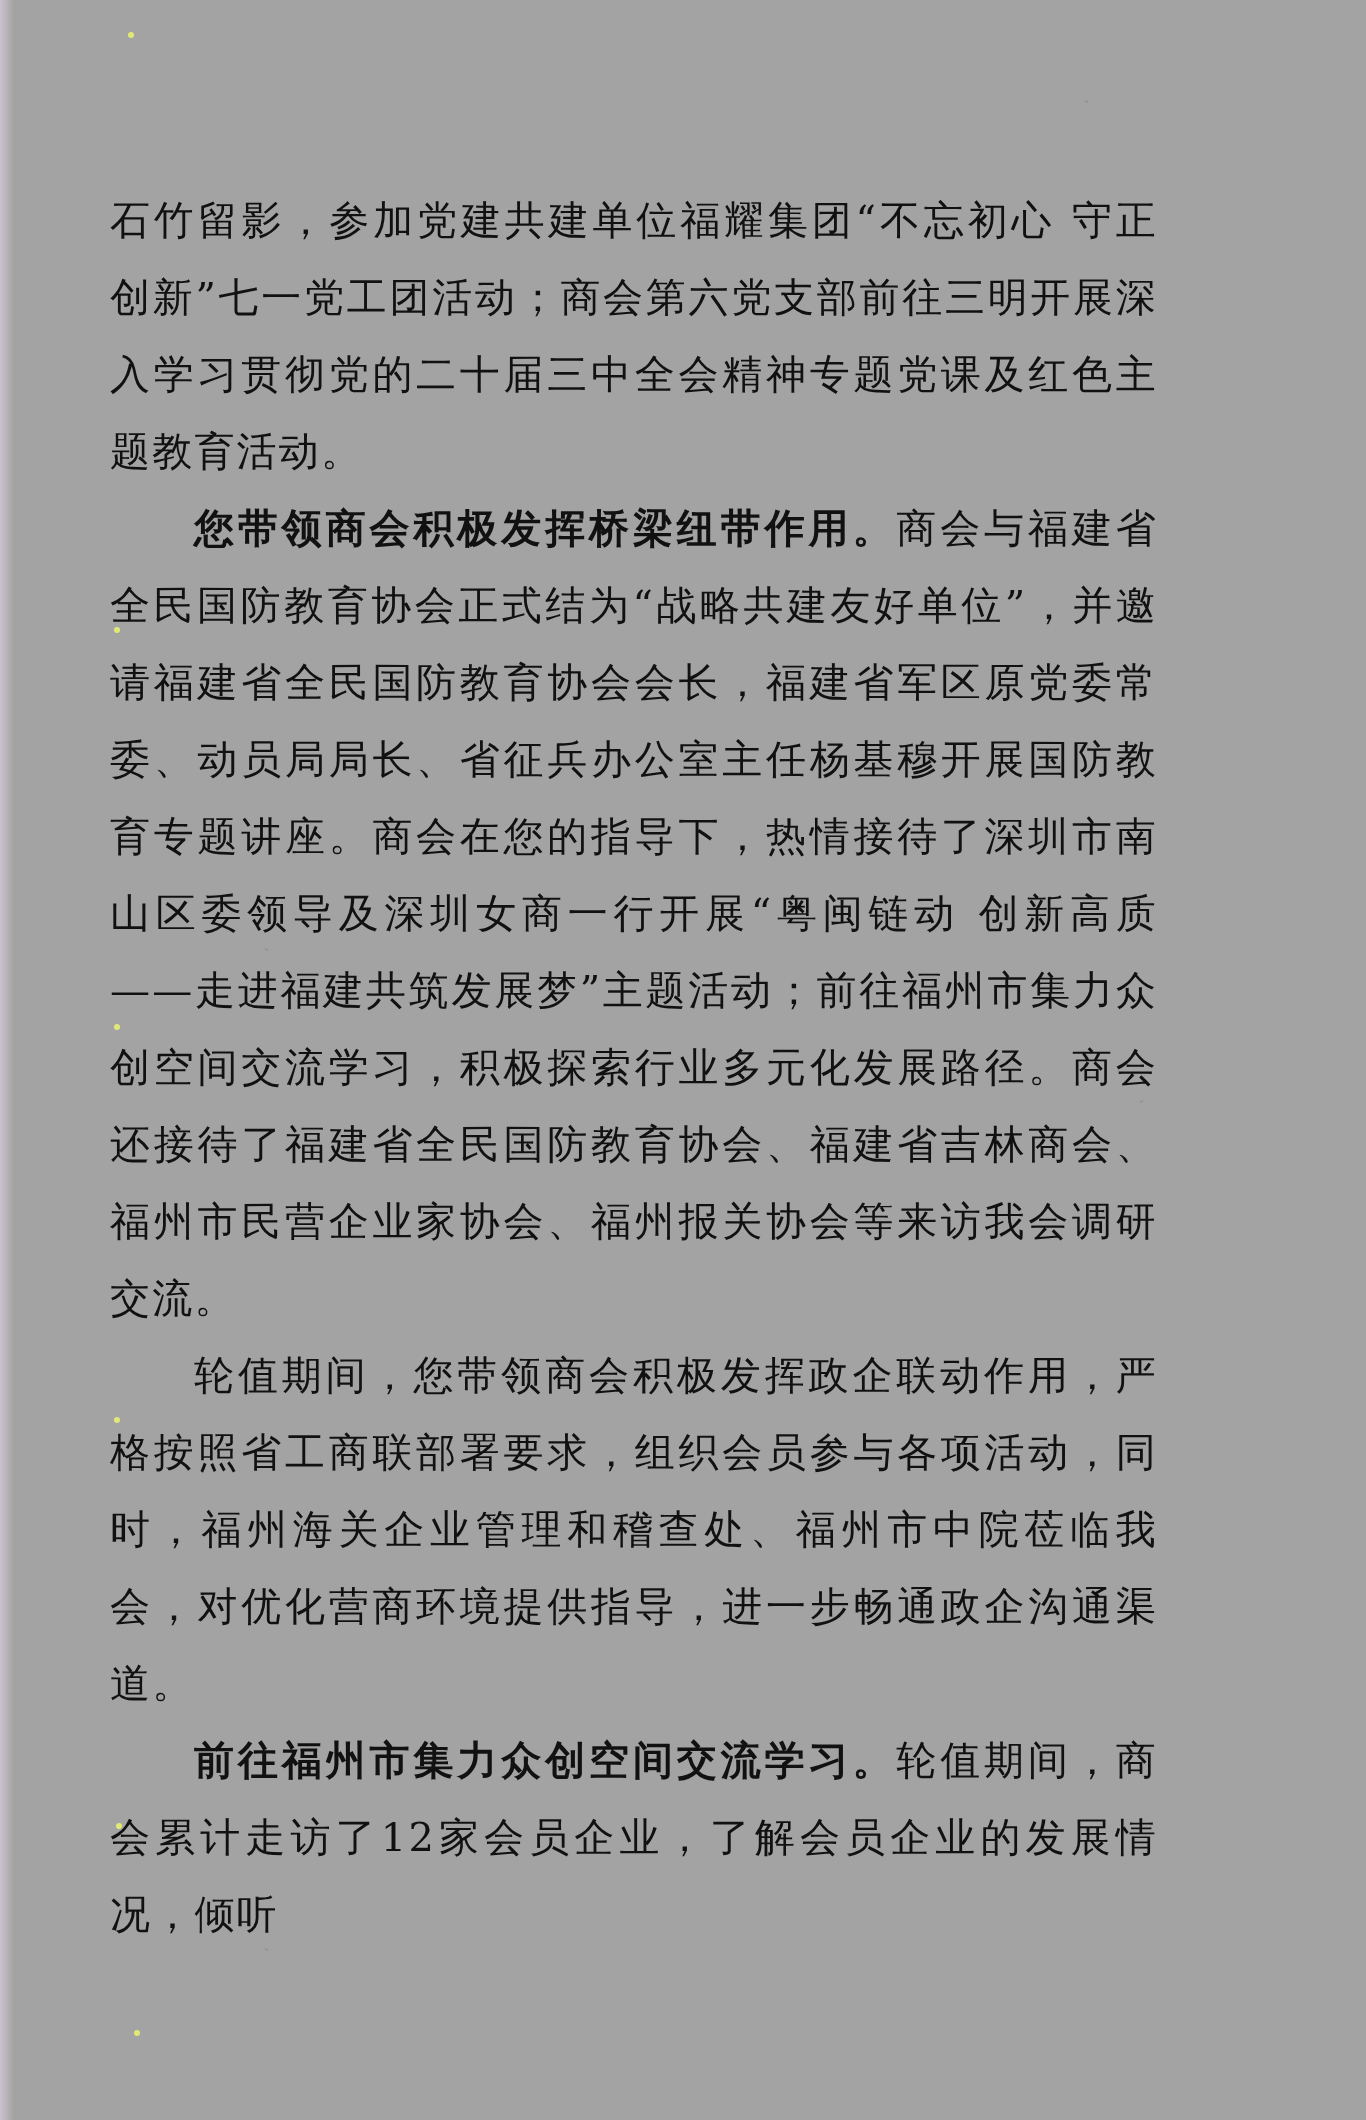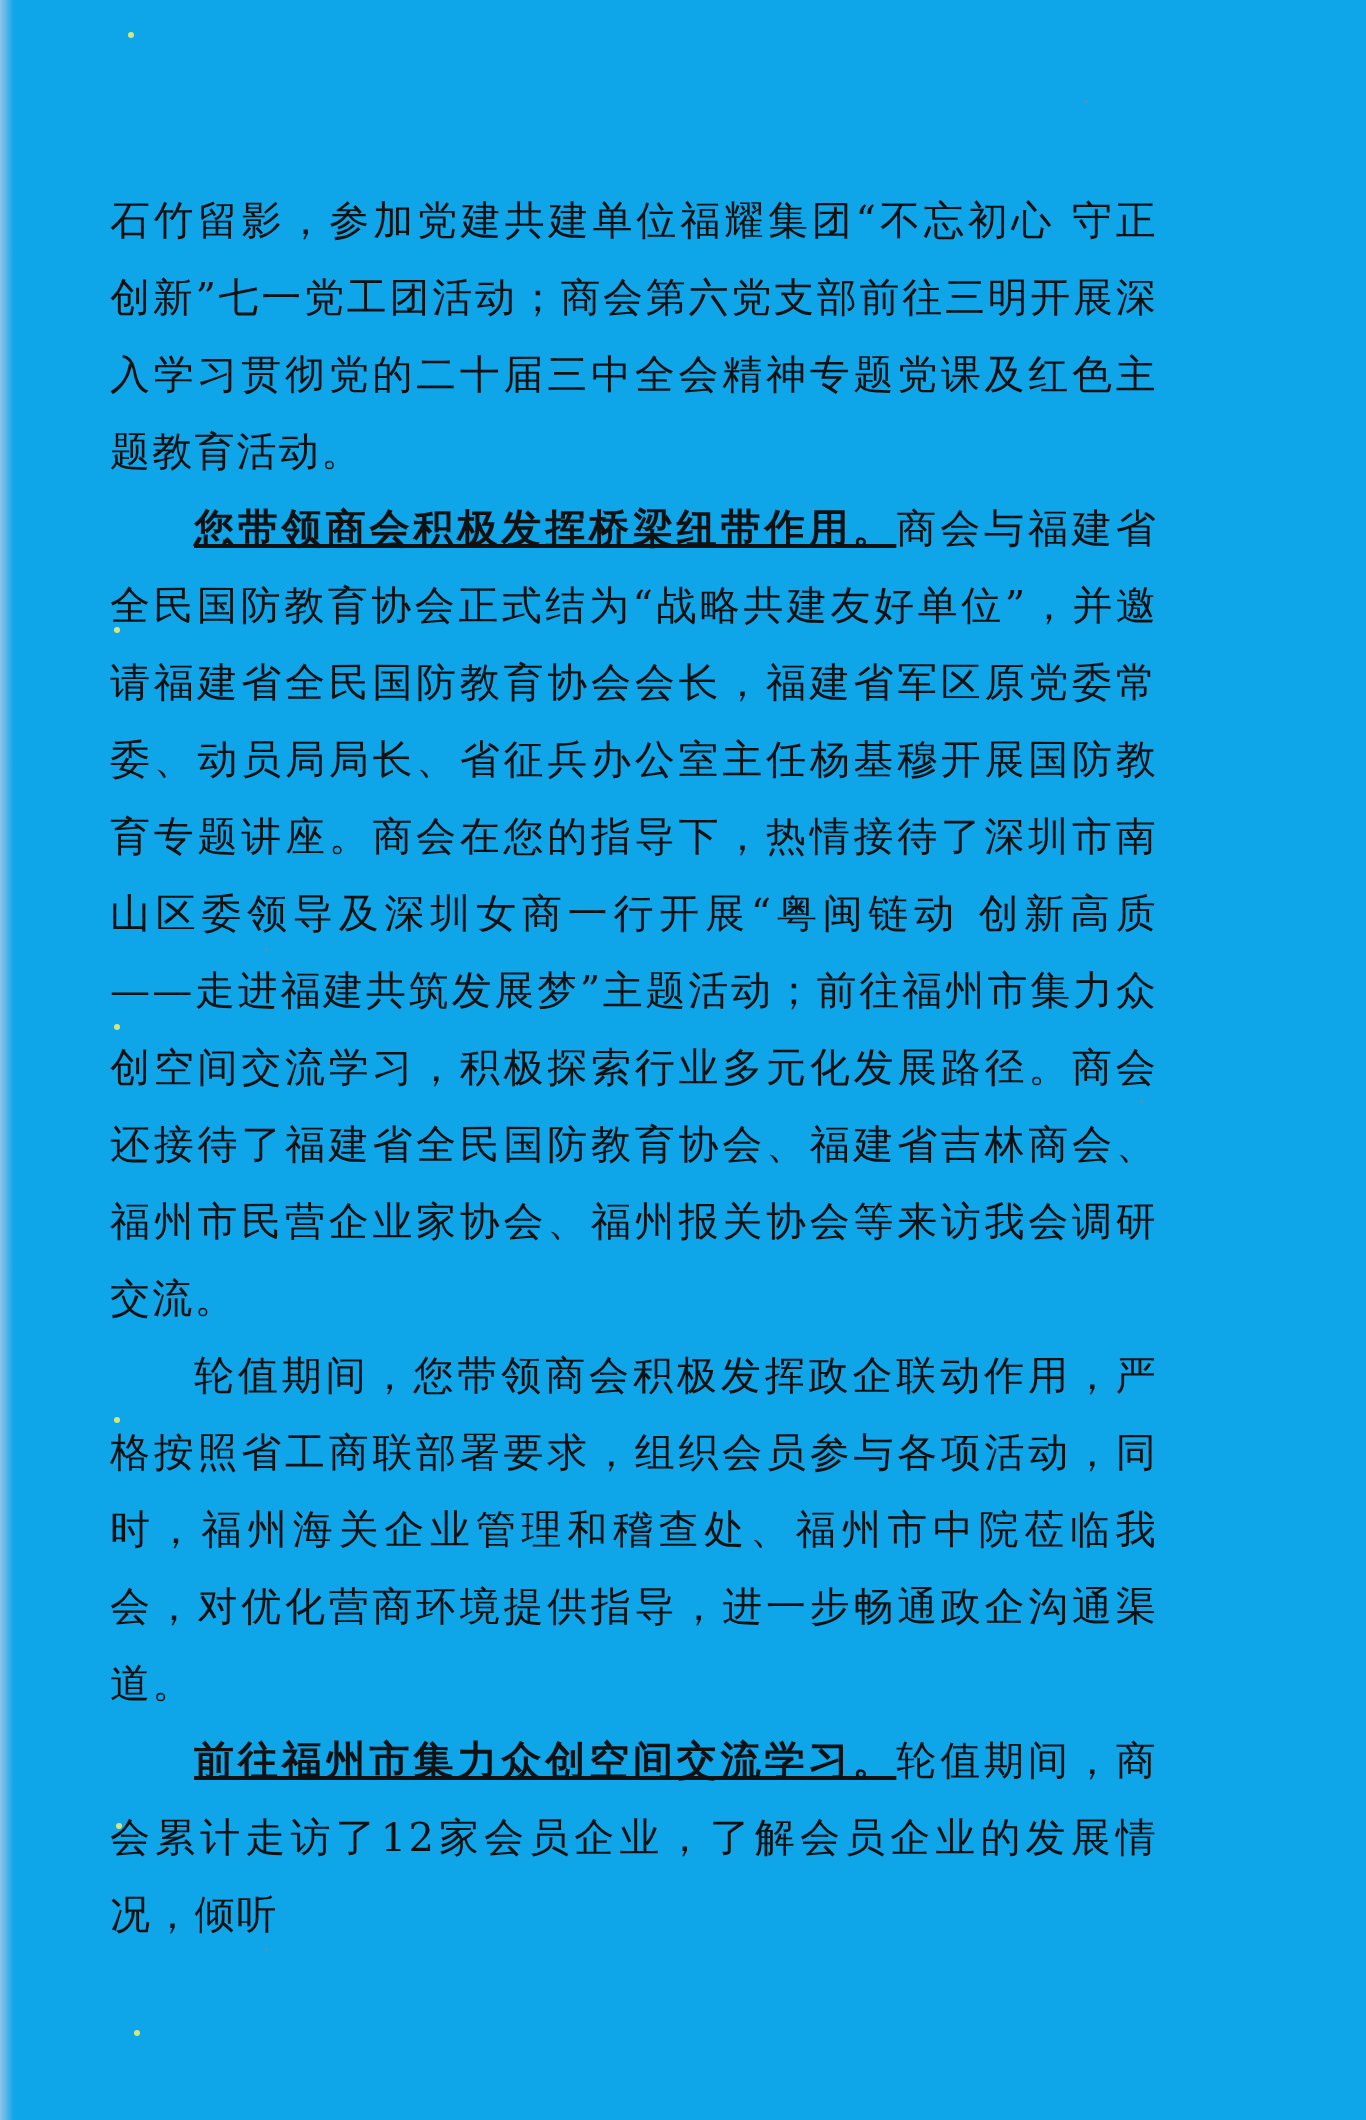--- a/index.html
+++ b/index.html
@@ -11,21 +11,21 @@
       width: 1366px;
       height: 2120px;
       position: relative;
       overflow: hidden;
     }
     .page {
       position: absolute;
       left: 0; top: 0;
       width: 1366px;
       height: 2120px;
-      background: #0ea5e9;
+      background: #a3a3a3;
     }
     .edge-tint {
       position: absolute;
       left: 0; top: 0;
       width: 14px;
       height: 2120px;
       background: linear-gradient(to right, rgba(230,215,235,0.6), rgba(255,255,255,0));
     }
     .content {
       position: absolute;
@@ -40,21 +40,20 @@
       margin: 0;
       line-height: 77px;
       text-align: justify;
       text-align-last: left;
       letter-spacing: 2.2px;
     }
     .indent { text-indent: 84px; }
     .lead {
       font-weight: bold;
       font-family: "DejaVu Sans", "Liberation Sans", sans-serif;
-      text-decoration: underline;
     }
     .speck {
       position: absolute;
       width: 3px; height: 3px;
       border-radius: 50%;
       background: #8a8a8a;
       opacity: 0.5;
     }
     .speck.y { background: #e8f070; width: 6px; height: 6px; opacity: 0.9; }
   </style>

